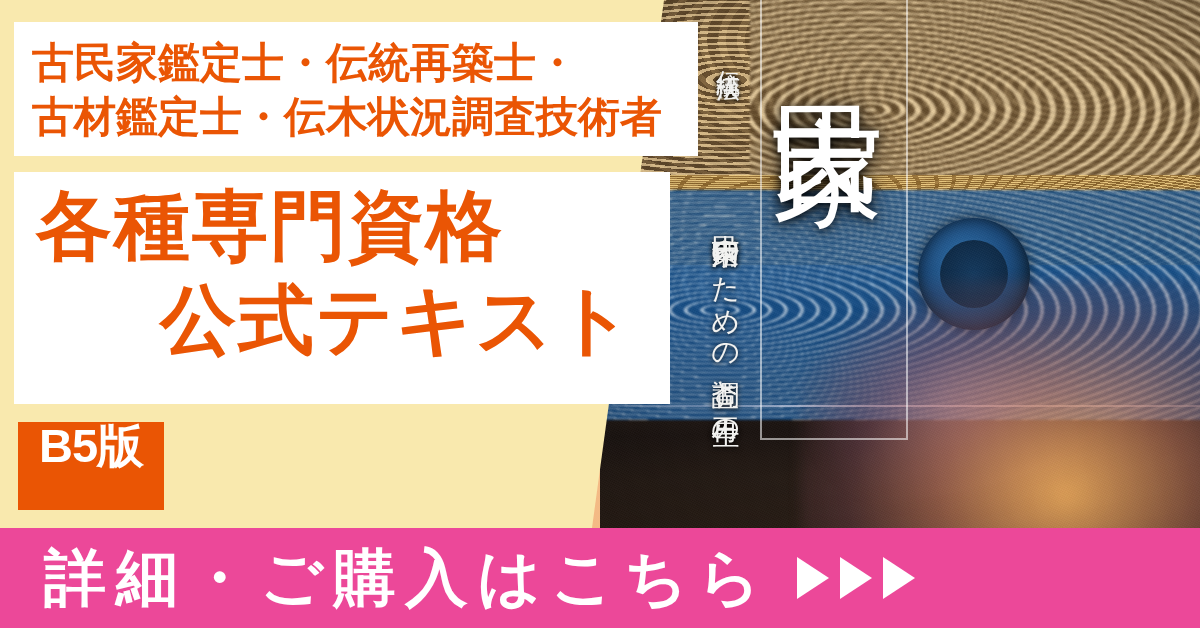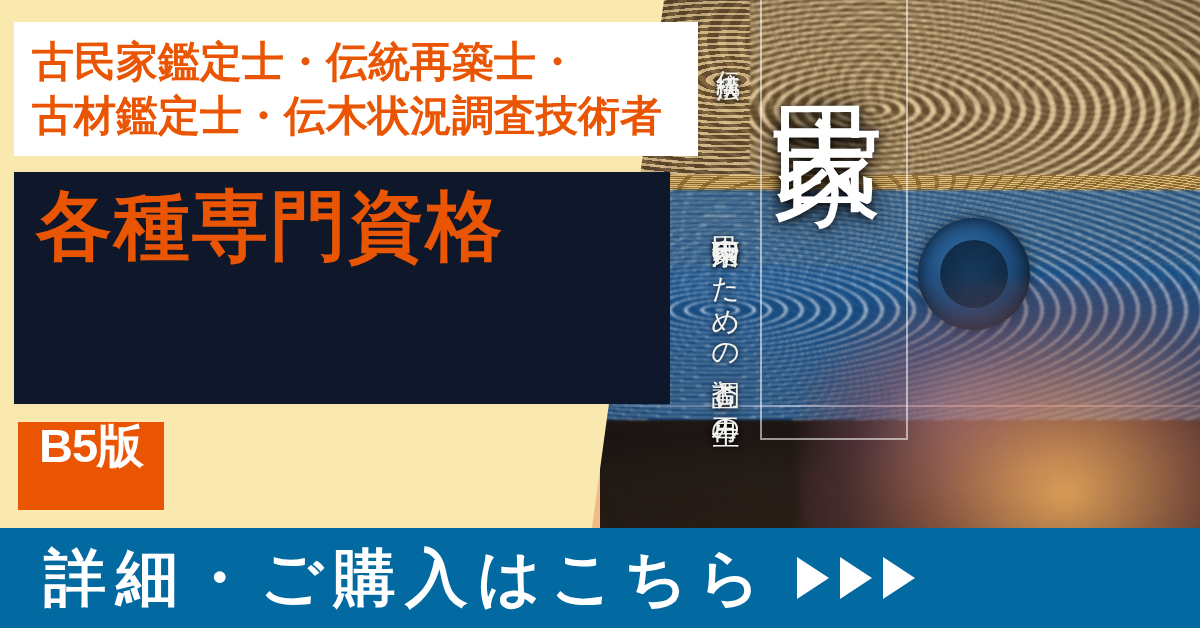--- a/index.html
+++ b/index.html
@@ -203,26 +203,26 @@
   }
   .qual-lines{
     position:absolute;left:18px;top:14px;
     color:#ea5504;
     font-size:42px;
     line-height:1.28;
     font-weight:700;
     letter-spacing:0px;
     white-space:nowrap;
   }
-  .qual-lines .ln{display:block;font-family:Liberation Serif, serif;}
+  .qual-lines .ln{display:block;}
 
   
   .white-box-2{
     position:absolute;left:14px;top:172px;width:656px;height:232px;
-    background:#0f172a;
+    background:#ffffff;
   }
   .head-line-1{
     position:absolute;left:22px;top:14px;
     color:#ea5504;font-weight:700;
     font-size:76px;line-height:1.05;letter-spacing:2px;white-space:nowrap;
   }
   .head-line-2{
     position:absolute;left:146px;top:108px;
     color:#ea5504;font-weight:700;
     font-size:76px;line-height:1.05;letter-spacing:2px;white-space:nowrap;
@@ -238,21 +238,21 @@
     color:#ffffff;font-weight:700;font-size:47px;letter-spacing:-1px;line-height:1;
   }
   .price-text{
     position:absolute;left:178px;top:432px;
     color:#ea5504;font-size:58px;line-height:1;font-weight:400;white-space:nowrap;
   }
 
   
   .cta-bar{
     position:absolute;left:0;top:528px;width:1200px;height:100px;
-    background:#0369a1;
+    background:#ec4899;
     display:flex;align-items:center;
   }
   .cta-text{
     color:#ffffff;font-weight:700;
     font-size:62px;line-height:1;
     letter-spacing:10px;
     margin-left:44px;white-space:nowrap;
   }
   .cta-arrows{
     display:flex;align-items:center;gap:11px;margin-left:26px;
@@ -298,20 +298,21 @@
 
   <div class="white-box-1">
     <div class="qual-lines">
       <span class="ln">古民家鑑定士・伝統再築士・</span>
       <span class="ln">古材鑑定士・伝木状況調査技術者</span>
     </div>
   </div>
 
   <div class="white-box-2">
     <div class="head-line-1">各種専門資格</div>
+    <div class="head-line-2">公式テキスト</div>
   </div>
 
   <div class="badge-b5">
     <span>B5版</span>
   </div>
 
   <div class="cta-bar">
     <div class="cta-text">詳細・ご購入はこちら</div>
     <div class="cta-arrows">
       <div class="tri"></div>

